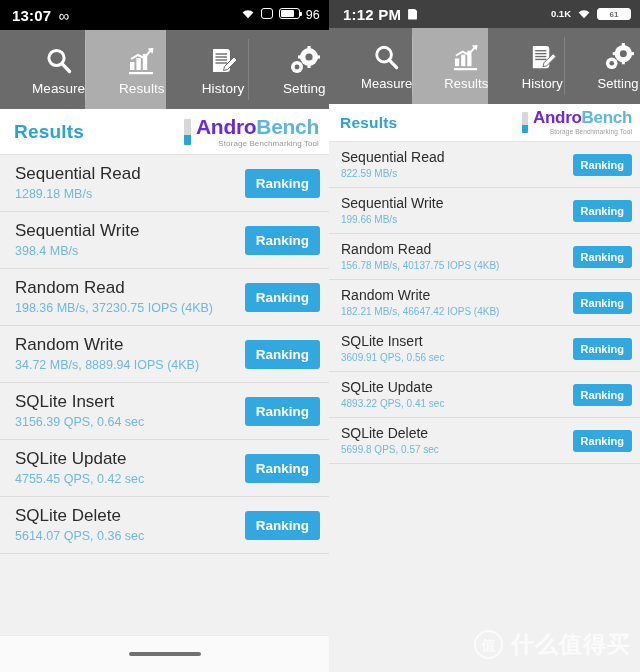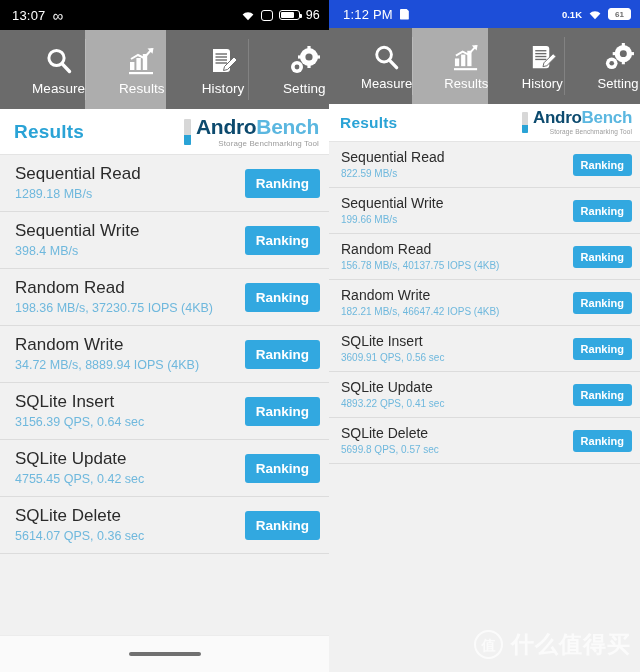--- a/index.html
+++ b/index.html
@@ -27,26 +27,26 @@
     box-sizing: border-box;
     color: #ffffff;
     font-size: 12.5px;
     letter-spacing: .2px;
   }
   .statusbar-left {
     height: 30px; background: #000000;
     padding: 0 9px 0 12px;
   }
   .statusbar-right {
-    height: 28px; background: #1d4ed8;
+    height: 28px; background: #404040;
     padding: 0 9px 0 14px;
   }
-  .sb-time { font-weight: 400; font-size: 13px; }
+  .sb-time { font-weight: 700; font-size: 15px; }
   .sb-spacer { flex: 1 1 auto; }
-  .sb-icons { display: flex; align-items: center; gap: 6px; }
+  .sb-icons { display: flex; align-items: flex-start; gap: 6px; }
   .sb-text-small { font-size: 9.5px; font-weight: 700; letter-spacing: 0; }
 
   
   .ico { display: inline-block; position: relative; }
   .ico-infinity { font-size: 15px; line-height: 1; margin-left: 7px; opacity: .95; }
   .ico-doc {
     width: 9px; height: 11px; background: #ffffff; margin-left: 7px;
     border-radius: 1px;
     clip-path: polygon(0 0, 70% 0, 100% 22%, 100% 100%, 0 100%);
   }
@@ -61,21 +61,21 @@
   }
   .ico-batt::after {
     content: ""; position: absolute; right: -3px; top: 3px;
     width: 2px; height: 4px; background: #fff; border-radius: 0 1px 1px 0;
   }
   .ico-batt .fill {
     position: absolute; left: 1px; top: 1px; bottom: 1px; width: 70%;
     background: #fff; border-radius: 1px;
   }
   .ico-batt-num {
-    width: 23px; height: 12px; border: 1.4px solid #fff; border-radius: 3px;
+    width: 34px; height: 12px; border: 1.4px solid #fff; border-radius: 3px;
     box-sizing: border-box; display: flex; align-items: center; justify-content: center;
     font-size: 8px; font-weight: 700; color: #6d6d6d; background: #fff;
     letter-spacing: 0;
   }
 
   
   .tabbar { display: flex; background: #6b6b6b; }
   .tabbar-left  { height: 79px; }
   .tabbar-right { height: 76px; }
   .tab {
@@ -118,21 +118,21 @@
   }
   .app-header-right .logo-mark { height: 21px; width: 6px; }
   .logo-mark::after {
     content: ""; position: absolute; left: 0; right: 0; bottom: 0;
     height: 38%; background: #2aa3d6; border-radius: 0 0 1px 1px;
   }
   .logo-text { display: flex; flex-direction: column; line-height: 1; }
   .logo-name { font-weight: 700; letter-spacing: -.3px; }
   .app-header-left  .logo-name { font-size: 21px; }
   .app-header-right .logo-name { font-size: 17px; }
-  .logo-name .andro { color: #0c4a6e; }
+  .logo-name .andro { color: #6d28d9; }
   .logo-name .bench { color: #5bb7e0; }
   .logo-tag {
     color: #9b9b9b; letter-spacing: .1px; margin-top: 3px;
     text-align: right;
   }
   .app-header-left  .logo-tag { font-size: 8px; }
   .app-header-right .logo-tag { font-size: 6.5px; }
 
   
   .results-list { background: #f1f1f1; }

